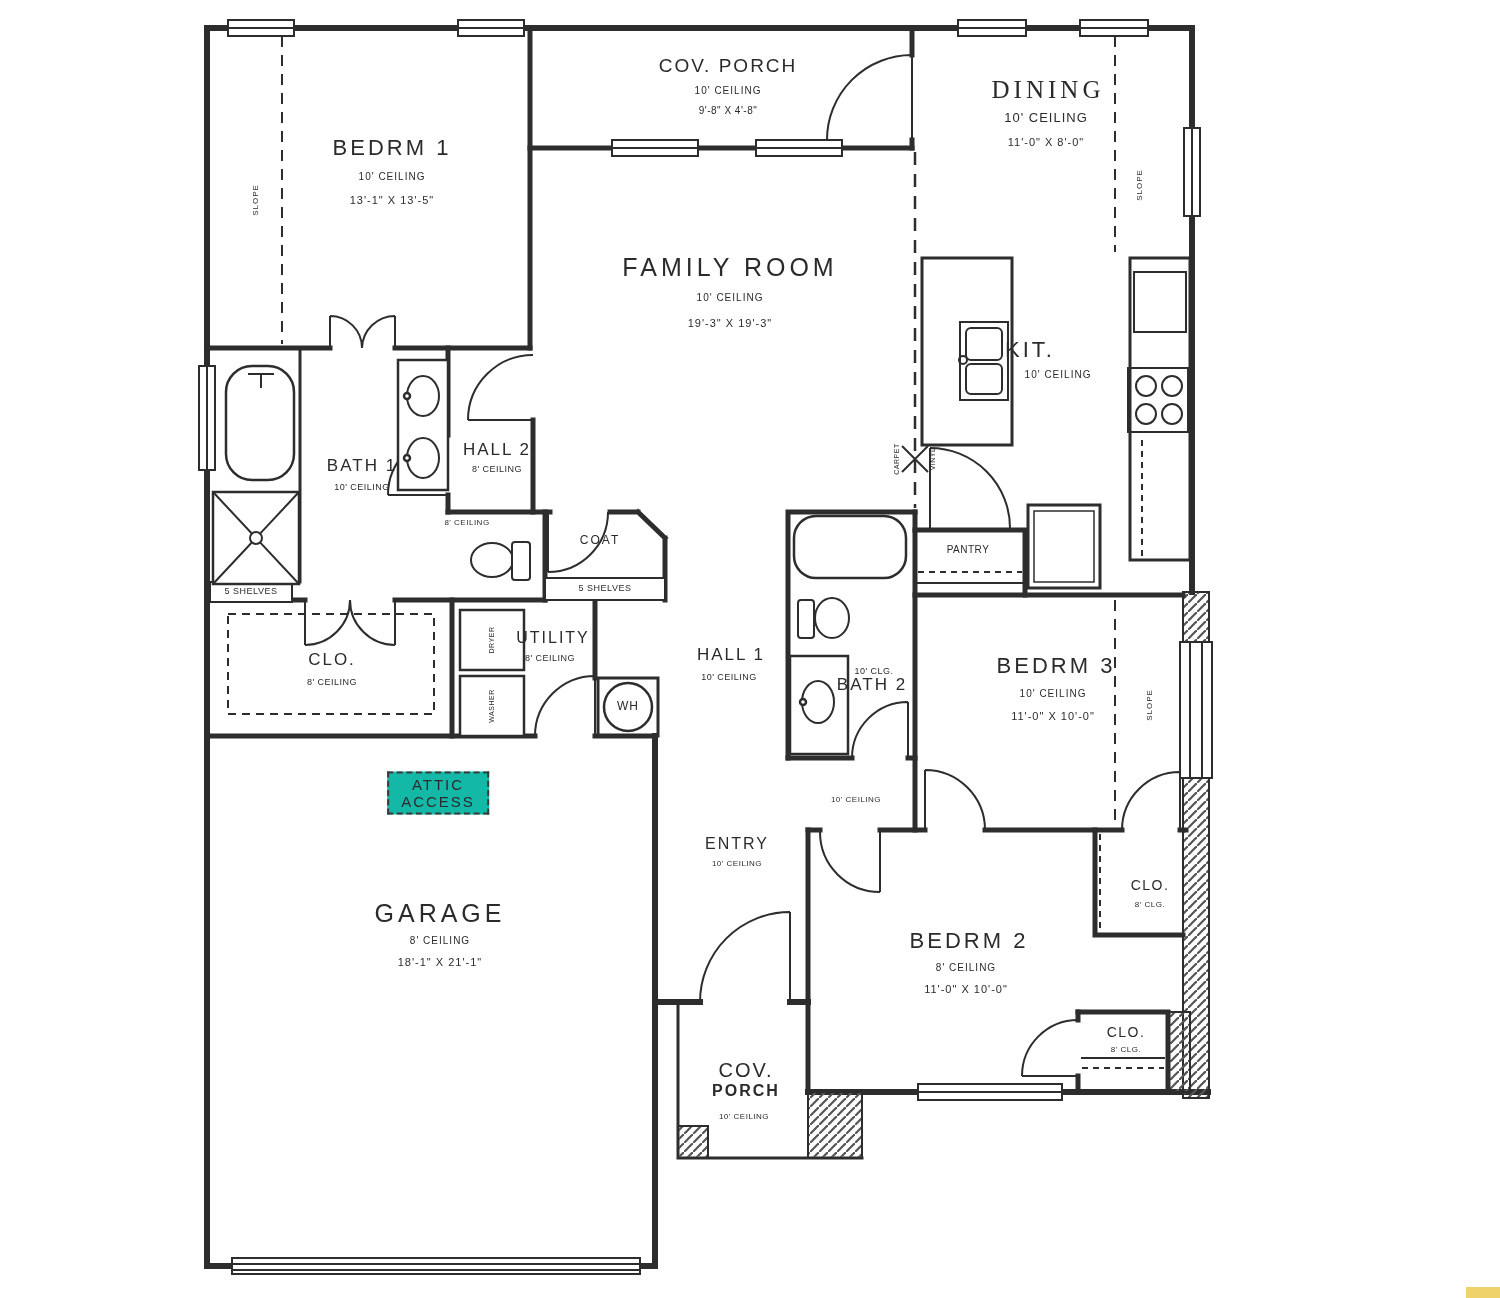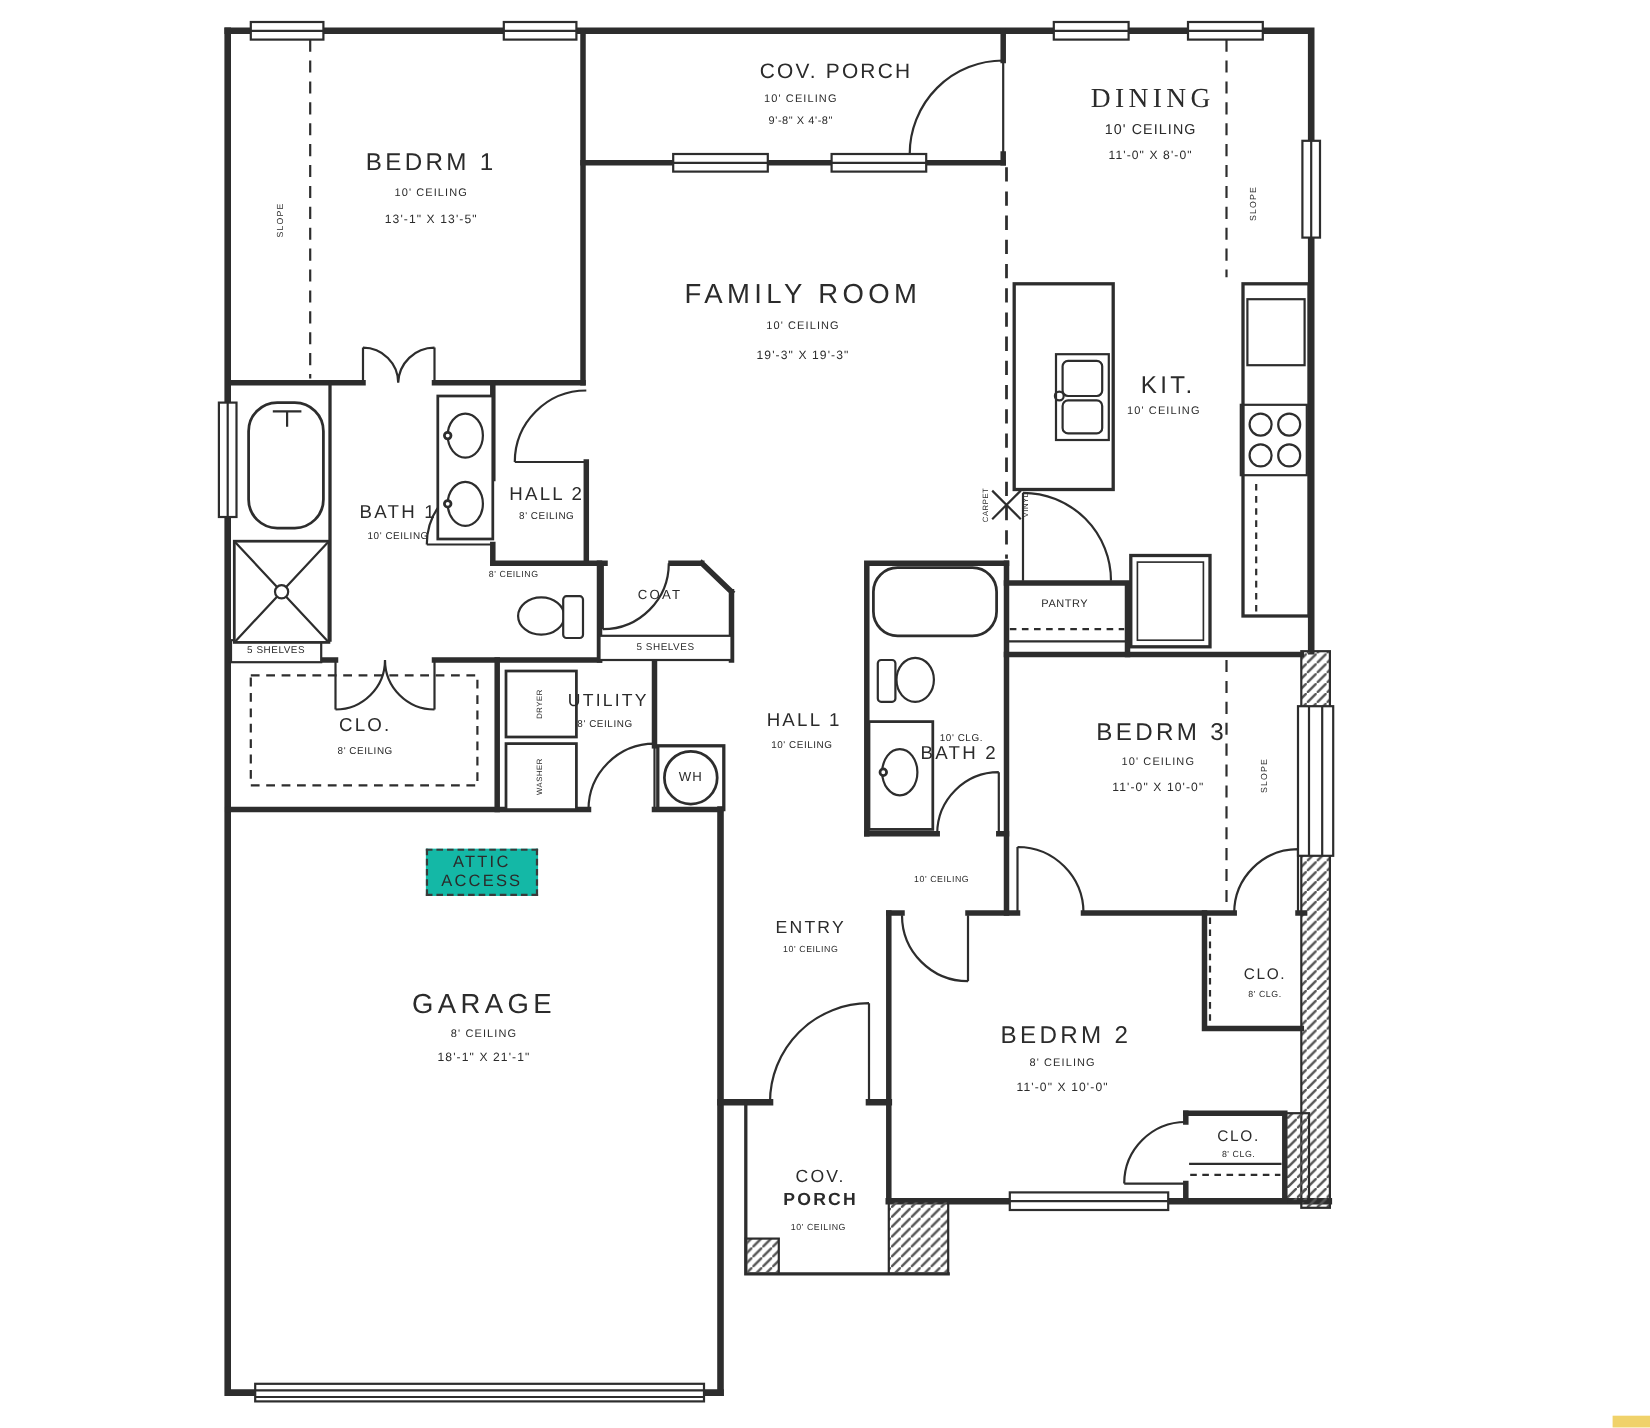--- a/index.html
+++ b/index.html
@@ -179,33 +179,33 @@
     <rect x="460" y="676" width="64" height="60"></rect>
     <circle cx="628" cy="707" r="24"></circle>
     <path d="M902 446 L928 472 M928 446 L902 472" stroke-width="2"></path>
   </g>
 </svg>
 
 <div class="lbl rm" style="left:392px;top:148px;">BEDRM 1</div>
 <div class="lbl sub" style="left:392px;top:176px;">10' CEILING</div>
 <div class="lbl dims" style="left:392px;top:200px;">13'-1" X 13'-5"</div>
 
-<div class="lbl rm-md" style="left:728px;top:66px;font-size:19px;margin-left:32px;">COV. PORCH</div>
+<div class="lbl rm-md" style="left:728px;top:66px;font-size:19px;">COV. PORCH</div>
 <div class="lbl sub" style="left:728px;top:90px;">10' CEILING</div>
 <div class="lbl tiny" style="left:728px;top:110px;font-size:10px;">9'-8" X 4'-8"</div>
 
 <div class="lbl rm-lg" style="left:1048px;top:90px;font-family:Liberation Serif, serif;">DINING</div>
 <div class="lbl sub" style="left:1046px;top:118px;font-size:13px;">10' CEILING</div>
 <div class="lbl dims" style="left:1046px;top:142px;">11'-0" X 8'-0"</div>
 
 <div class="lbl rm-lg" style="left:730px;top:268px;">FAMILY ROOM</div>
 <div class="lbl sub" style="left:730px;top:297px;">10' CEILING</div>
 <div class="lbl dims" style="left:730px;top:323px;">19'-3" X 19'-3"</div>
 
-<div class="lbl rm" style="left:1062px;top:350px;">KIT.</div>
+<div class="lbl rm" style="left:1030px;top:350px;">KIT.</div>
 <div class="lbl sub" style="left:1058px;top:374px;">10' CEILING</div>
 
 <div class="lbl rm-md" style="left:362px;top:466px;">BATH 1</div>
 <div class="lbl tiny" style="left:362px;top:488px;font-size:9px;">10' CEILING</div>
 <div class="lbl rm-md" style="left:497px;top:450px;">HALL 2</div>
 <div class="lbl tiny" style="left:497px;top:470px;font-size:9px;">8' CEILING</div>
 <div class="lbl tiny" style="left:467px;top:523px;">8' CEILING</div>
 <div class="lbl coat" style="left:600px;top:541px;">COAT</div>
 <div class="lbl tiny" style="left:605px;top:589px;font-size:9px;">5 SHELVES</div>
 <div class="lbl tiny" style="left:251px;top:592px;font-size:9px;">5 SHELVES</div>
@@ -243,21 +243,21 @@
 
 <div class="lbl rm" style="left:969px;top:941px;">BEDRM 2</div>
 <div class="lbl sub" style="left:966px;top:967px;">8' CEILING</div>
 <div class="lbl dims" style="left:966px;top:989px;">11'-0" X 10'-0"</div>
 
 <div class="lbl rm-sm" style="left:1150px;top:886px;">CLO.</div>
 <div class="lbl tiny" style="left:1150px;top:905px;">8' CLG.</div>
 <div class="lbl rm-sm" style="left:1126px;top:1033px;">CLO.</div>
 <div class="lbl tiny" style="left:1126px;top:1050px;">8' CLG.</div>
 
-<div class="lbl rm-md" style="left:746px;top:1070px;font-size:16px;">COV.</div>
+<div class="lbl rm-md" style="left:746px;top:1070px;font-size:20px;">COV.</div>
 <div class="lbl rm-md" style="left:746px;top:1091px;font-size:16px;font-weight:bold;">PORCH</div>
 <div class="lbl tiny" style="left:744px;top:1117px;">10' CEILING</div>
 
 <div class="lbl vert" style="left:256px;top:200px;">SLOPE</div>
 <div class="lbl vert" style="left:1140px;top:185px;">SLOPE</div>
 <div class="lbl vert" style="left:1150px;top:705px;">SLOPE</div>
 <div class="lbl vtiny" style="left:897px;top:459px;">CARPET</div>
 <div class="lbl vtiny" style="left:933px;top:459px;">VINYL</div>
 <div class="lbl vtiny" style="left:492px;top:640px;">DRYER</div>
 <div class="lbl vtiny" style="left:492px;top:706px;">WASHER</div>

